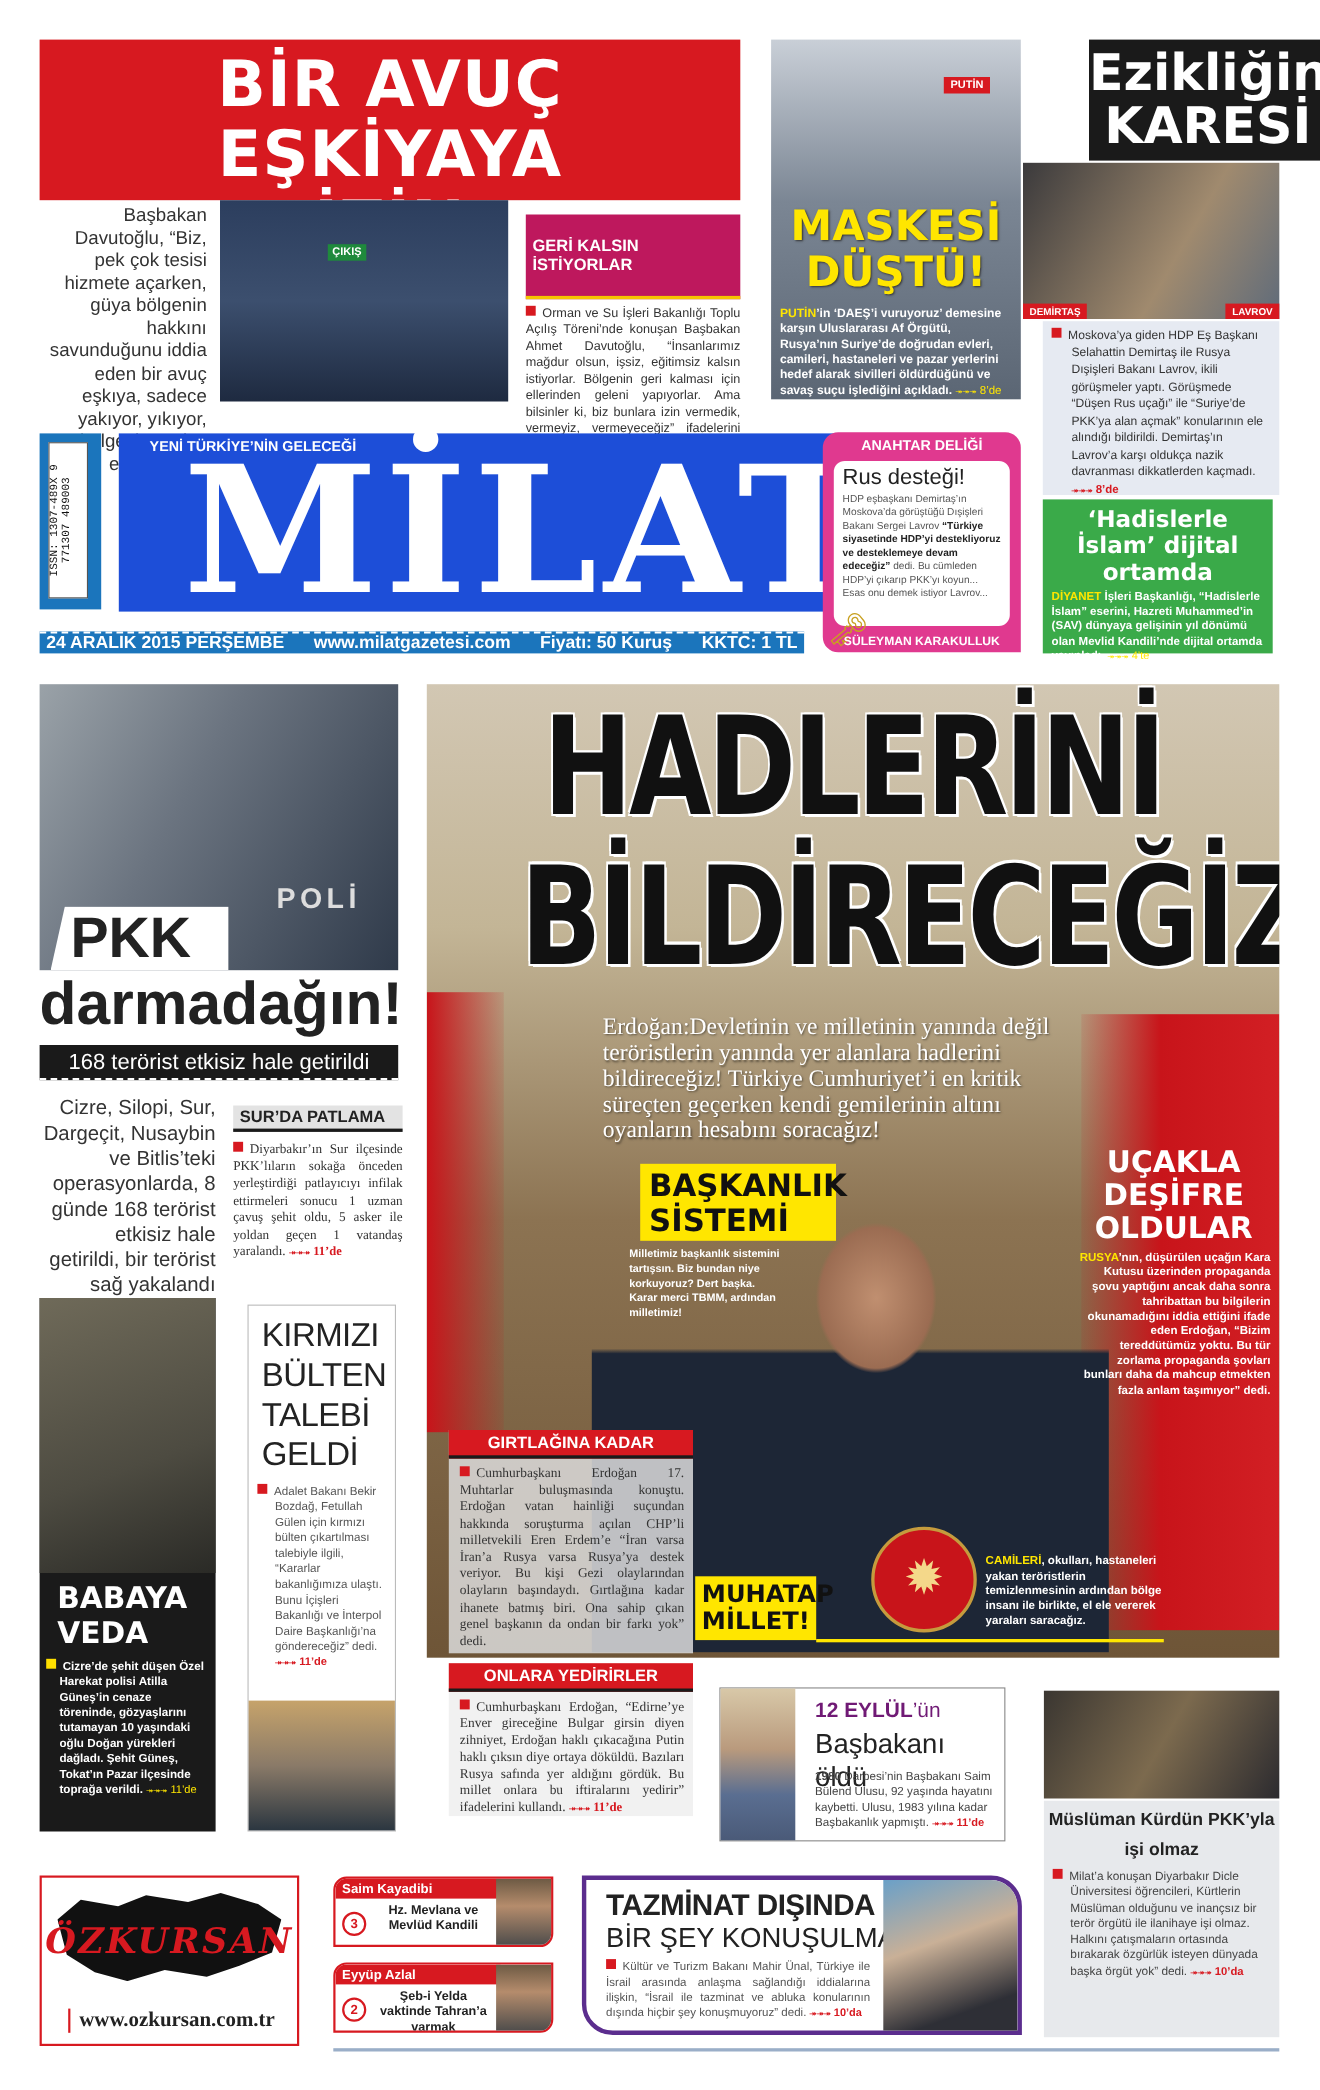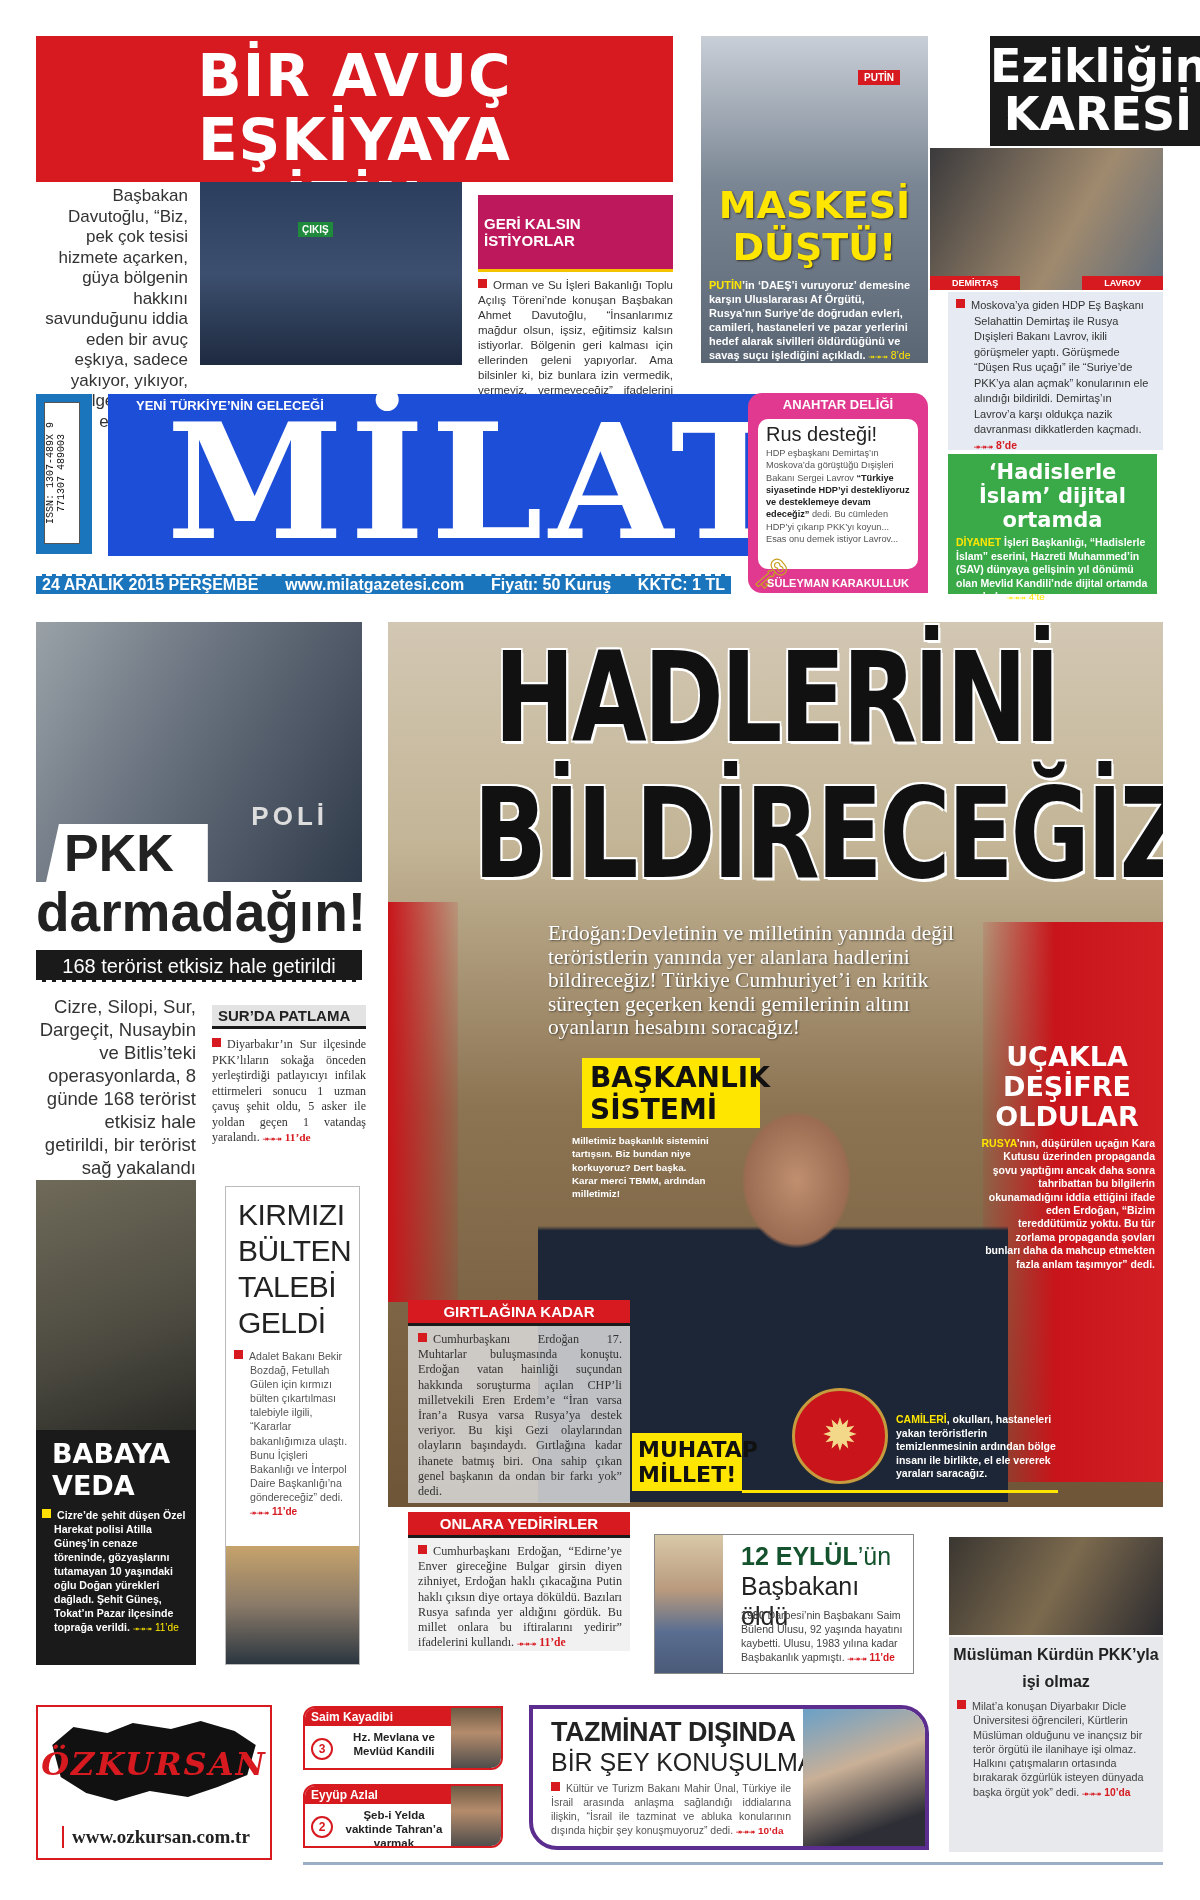--- a/index.html
+++ b/index.html
@@ -22,21 +22,21 @@
   #putin-box { left: 701px; top: 36px; width: 227px; height: 327px; background: linear-gradient(180deg, #c9cfd7 0%, #7b8694 45%, #5b6674 100%); }
   #putin-box .tag { position: absolute; right: 28px; top: 34px; background: #d71920; color: #fff; font-size: 10px; font-weight: bold; padding: 2px 6px; }
   #putin-box .head { position: absolute; left: 0; right: 0; top: 148px; text-align: center; color: #ffe600; font-weight: 900; font-size: 38px; line-height: 42px; font-family: "DejaVu Sans", sans-serif; text-shadow: 1px 1px 2px #333; }
   #putin-box .body { position: absolute; left: 8px; right: 8px; top: 242px; color: #fff; font-size: 11px; line-height: 14px; font-weight: bold; }
   #putin-box .body .hl { color: #ffe600; }
   #putin-box .body .ref { color: #ffe600; font-weight: normal; }
 
   
   #ezik-title { left: 947px; top: 36px; width: 216px; height: 110px; background: #1a1a1a; color: #fff; font-weight: 900; font-size: 46px; line-height: 48px; text-align: center; padding-top: 6px; font-family: "DejaVu Sans", sans-serif; margin-left: 43px; }
   #ezik-photo { left: 930px; top: 148px; width: 233px; height: 142px; background: linear-gradient(120deg, #3b3a3c, #a08a6e 60%, #5f6b7a); }
-  .name-tag { position: absolute; bottom: 0; background: #d71920; color: #fff; font-size: 9px; font-weight: bold; padding: 2px 22px; }
+  .name-tag { position: absolute; bottom: 0; background: #d71920; color: #fff; font-size: 9px; font-weight: bold; padding: 2px 6px; }
   #ezik-body { left: 948px; top: 292px; width: 215px; height: 158px; background: #e6eaf2; padding: 6px 8px 6px 26px; font-size: 11px; line-height: 15.5px; color: #333; }
   #ezik-body .bullet { margin-left: -18px; }
 
   
   #issn { left: 36px; top: 394px; width: 56px; height: 160px; background: #1b75bc; }
   #issn .code { position: absolute; left: 8px; top: 8px; width: 36px; height: 142px; background: #fff; border: 1px solid #555; writing-mode: vertical-rl; transform: rotate(180deg); font-family: "Liberation Mono", monospace; font-size: 10px; line-height: 11px; text-align: center; color: #111; }
   #mast { left: 108px; top: 394px; width: 746px; height: 162px; background: #1d4ed8; color: #fff; }
   #mast .tagline { position: absolute; left: 28px; top: 4px; font-size: 13px; font-weight: bold; }
   #mast .logo { position: absolute; left: 0; right: 0; top: 8px; text-align: center; font-family: "DejaVu Serif", serif; font-weight: bold; font-size: 160px; line-height: 160px; letter-spacing: 6px; }
   #datebar { left: 36px; top: 574px; width: 695px; height: 20px; background: #1b75bc; color: #fff; font-size: 16px; font-weight: bold; display: flex; justify-content: space-between; align-items: center; padding: 0 6px; border-top: 2px dashed #fff; }
@@ -103,21 +103,21 @@
   
   #kirmizi { left: 225px; top: 1186px; width: 135px; height: 479px; border: 1px solid #bbb; background: #fff; }
   #kirmizi .title { font-size: 30px; line-height: 36px; padding: 10px 8px 0 12px; color: #222; font-weight: normal; letter-spacing: -0.5px; }
   #kirmizi .body { font-size: 10.6px; line-height: 14.1px; color: #555; padding: 8px 8px 0 24px; }
   #kirmizi .body .bullet { margin-left: -16px; }
   #kirmizi .photo { position: absolute; left: 0; right: 0; bottom: 0; height: 118px; background: linear-gradient(180deg, #c6a36b 0%, #8a7a68 50%, #2b3640 100%); }
 
   
   #eylul { left: 654px; top: 1534px; width: 260px; height: 140px; border: 1px solid #888; background: #fff; }
   #eylul .photo { position: absolute; left: 0; top: 0; width: 68px; height: 138px; background: linear-gradient(180deg, #d8c8a8 0%, #b99a7d 40%, #5a6e91 70%, #4a5a78 100%); }
-  #eylul .title { position: absolute; left: 86px; top: 6px; font-size: 25px; font-weight: 900; line-height: 30px; color: #14532d; }
+  #eylul .title { position: absolute; left: 86px; top: 6px; font-size: 19px; font-weight: 900; line-height: 30px; color: #701a75; }
   #eylul .title span { font-weight: normal; }
   #eylul .sub { position: absolute; left: 86px; top: 36px; font-size: 25px; line-height: 30px; color: #222; }
   #eylul .body { position: absolute; left: 86px; top: 73px; width: 170px; font-size: 10.6px; line-height: 14px; color: #444; }
 
   
   #musluman-photo { left: 949px; top: 1537px; width: 214px; height: 98px; background: linear-gradient(120deg, #3a3631 0%, #7c6a4e 50%, #2c2b2f 100%); }
   #musluman { left: 949px; top: 1637px; width: 214px; height: 215px; background: #e7e9ec; }
   #musluman .title { text-align: center; font-size: 16px; line-height: 27px; font-weight: bold; color: #222; padding-top: 4px; }
   #musluman .body { font-size: 10.8px; line-height: 14.3px; color: #444; padding: 4px 8px 0 24px; }
   #musluman .body .bullet { margin-left: -16px; }

